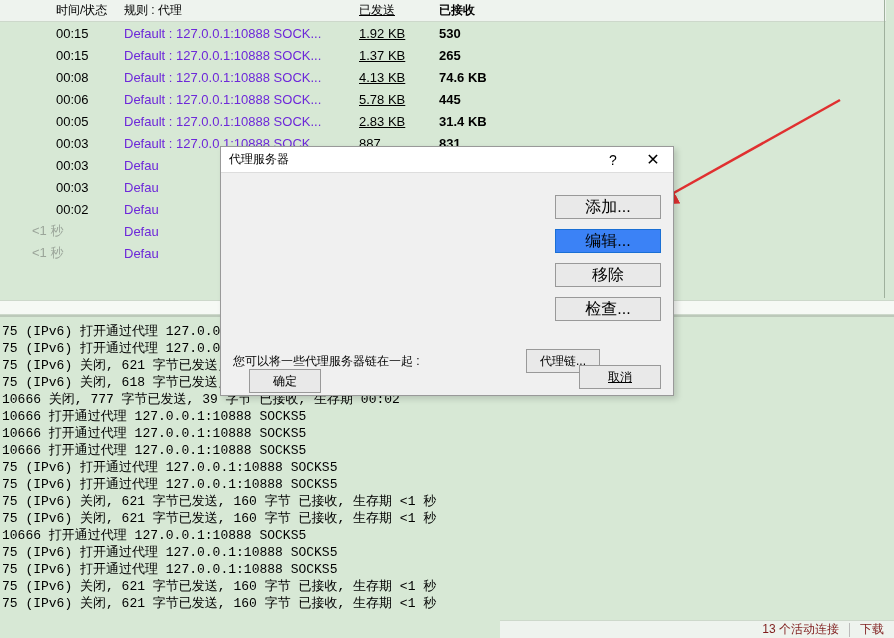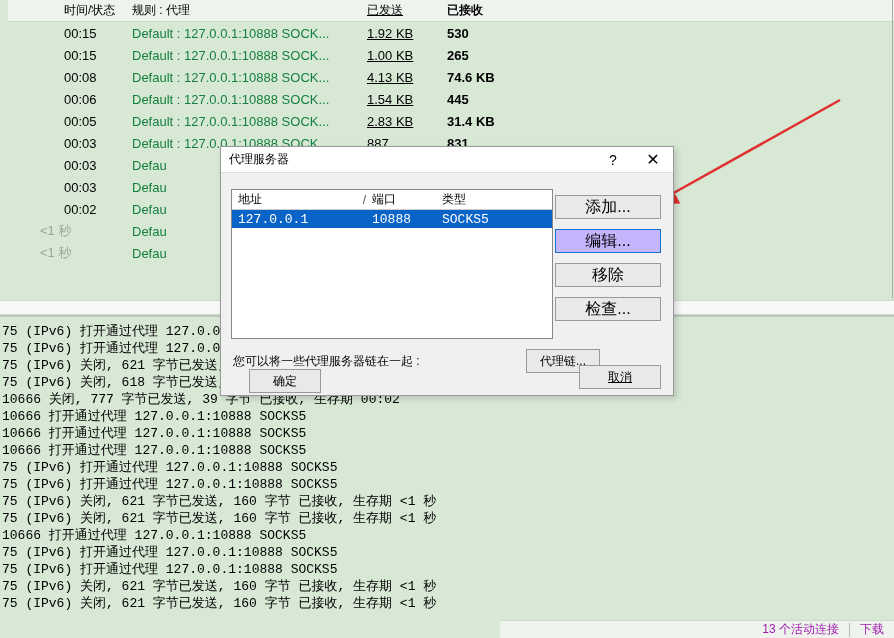--- a/index.html
+++ b/index.html
@@ -10,21 +10,21 @@
     font-family: "Microsoft YaHei", "SimSun", Arial, sans-serif;
     font-size: 12px;
     background: #d7e8d5;
     position: relative;
     color: #000;
   }
 
   
   .table-area {
     position: absolute;
-    left: 8px; top: 0;
+    left: 0; top: 0;
     width: 886px;
     height: 300px;
     background: #d7e8d5;
   }
   .table-header {
     display: flex;
     align-items: center;
     height: 22px;
     background: #eef3ee;
     border-bottom: 1px solid #cdd8cb;
@@ -37,21 +37,21 @@
   .col-recv   { width: 100px; padding-left: 4px; font-weight: bold; }
   .table-rows { }
   .trow {
     display: flex;
     align-items: center;
     height: 22px;
     font-size: 13px;
   }
   .trow .col-time { color: #000; }
   .trow.gray .col-time { color: #9ba59a; padding-left: 32px; }
-  .trow .col-rule { color: #15803d; white-space: nowrap; overflow: hidden; }
+  .trow .col-rule { color: #6d28d9; white-space: nowrap; overflow: hidden; }
 
   
   .log-area {
     position: absolute;
     left: 0; top: 315px;
     width: 894px;
     height: 320px;
     background: #d7e8d5;
     border-top: 2px solid #bcc9ba;
     padding: 6px 2px 0 2px;
@@ -77,21 +77,21 @@
   .status-bar {
     position: absolute;
     left: 500px;
     bottom: 0;
     width: 394px;
     height: 18px;
     background: #eef3ee;
     display: flex;
     align-items: center;
     font-size: 12px;
-    color: #a21caf;
+    color: #7f1d1d;
     border-top: 1px solid #cdd8cb;
   }
   .status-bar .sep { width: 1px; height: 14px; background: #bbb; margin: 0 10px; }
   .status-bar .spacer { flex: 1; }
 
   
   .dialog {
     position: absolute;
     left: 220px; top: 146px;
     width: 454px; height: 250px;
@@ -160,21 +160,21 @@
     right: 12px;
     width: 106px; height: 24px;
     background: #e9e9e9;
     border: 1px solid #999;
     font-size: 16px;
     display: flex; align-items: center; justify-content: center;
     cursor: default;
     text-align: center;
   }
   .btn-add   { top: 22px; }
-  .btn-edit  { top: 56px; border: 1px solid #1a6fd4; background:#c4b5fd;margin-left:47px; }
+  .btn-edit  { top: 56px; border: 1px solid #1a6fd4; background:#3b82f6;margin-left:47px; }
   .btn-remove{ top: 90px; }
   .btn-check { top: 124px; }
   .btn-chain {
     position: absolute;
     left: 258px; top: 176px;
     width: 74px; height: 24px;
     background: #e9e9e9;
     border: 1px solid #999;
     font-size: 12px;
     display:flex;align-items:center;justify-content:center;margin-left:47px;
@@ -241,33 +241,33 @@
   <div class="table-rows" id="table-rows">
       <div class="trow">
         <div class="col-time">00:15</div>
         <div class="col-rule">Default : 127.0.0.1:10888 SOCK...</div>
         <div class="col-sent">1.92 KB</div>
         <div class="col-recv">530</div>
       </div>
       <div class="trow">
         <div class="col-time">00:15</div>
         <div class="col-rule">Default : 127.0.0.1:10888 SOCK...</div>
-        <div class="col-sent">1.00 KB</div>
+        <div class="col-sent">1.37 KB</div>
         <div class="col-recv">265</div>
       </div>
       <div class="trow">
         <div class="col-time">00:08</div>
         <div class="col-rule">Default : 127.0.0.1:10888 SOCK...</div>
         <div class="col-sent">4.13 KB</div>
         <div class="col-recv">74.6 KB</div>
       </div>
       <div class="trow">
         <div class="col-time">00:06</div>
         <div class="col-rule">Default : 127.0.0.1:10888 SOCK...</div>
-        <div class="col-sent">1.54 KB</div>
+        <div class="col-sent">5.78 KB</div>
         <div class="col-recv">445</div>
       </div>
       <div class="trow">
         <div class="col-time">00:05</div>
         <div class="col-rule">Default : 127.0.0.1:10888 SOCK...</div>
         <div class="col-sent">2.83 KB</div>
         <div class="col-recv">31.4 KB</div>
       </div>
       <div class="trow">
         <div class="col-time">00:03</div>
@@ -343,35 +343,20 @@
 </svg>
 
 <div class="dialog">
   <div class="dlg-title">
     <span>代理服务器</span>
     <span class="t-spacer"></span>
     <span class="t-help">?</span>
     <span class="t-close">✕</span>
   </div>
   <div class="dlg-body">
-    <div class="list-box">
-      <div class="list-header">
-        <div class="lh-addr">
-          <span>地址</span>
-          <span class="lh-sort">/</span>
-        </div>
-        <div class="lh-port">端口</div>
-        <div class="lh-type">类型</div>
-      </div>
-      <div class="list-row">
-        <div class="lr-addr">127.0.0.1</div>
-        <div class="lr-port">10888</div>
-        <div class="lr-type">SOCKS5</div>
-      </div>
-    </div>
 
     <div class="dlg-btn btn-add">添加...</div>
     <div class="dlg-btn btn-edit">编辑...</div>
     <div class="dlg-btn btn-remove">移除</div>
     <div class="dlg-btn btn-check">检查...</div>
 
     <div class="hint-text">您可以将一些代理服务器链在一起 :</div>
     <div class="btn-chain">代理链...</div>
     <div class="btn-ok">确定</div>
     <div class="btn-cancel">取消</div>

